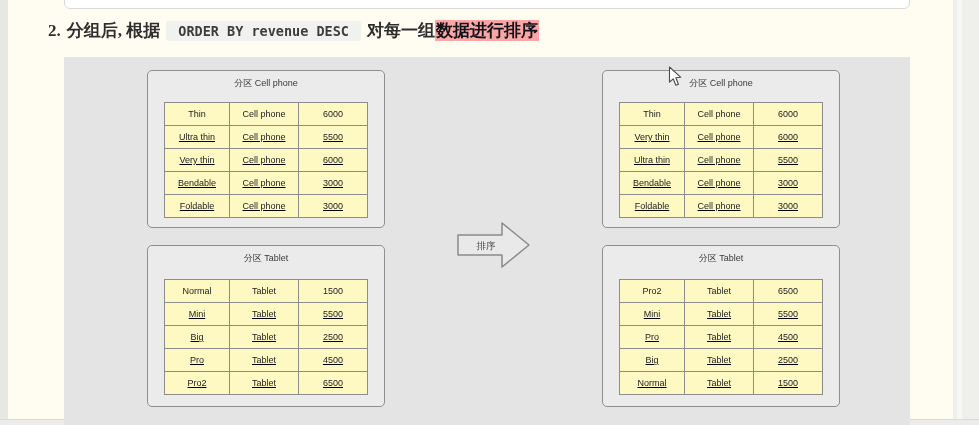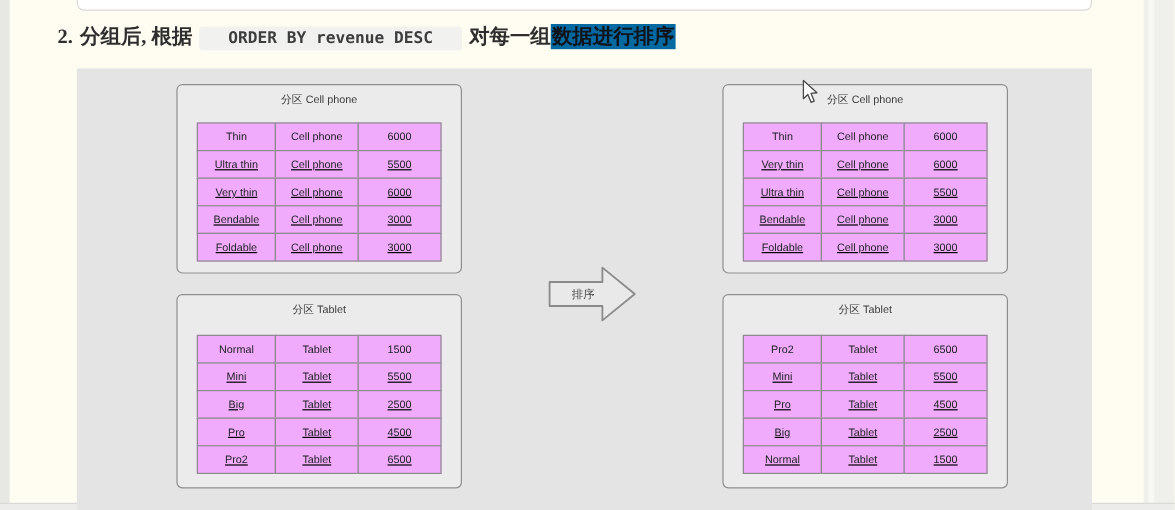--- a/index.html
+++ b/index.html
@@ -11,38 +11,38 @@
   .top-remnant{position:absolute;left:64px;top:-13px;width:844px;height:20px;background:#ffffff;
                border:1px solid #d9d9d6;border-radius:0 0 6px 6px;}
   .bottom-strip{position:absolute;left:0;bottom:0;width:100%;height:5px;background:#ecedea;
                 border-top:1px solid #d9d9d6;}
 
   .heading{position:absolute;left:48px;top:18px;white-space:nowrap;
            font-family:"Liberation Serif","DejaVu Serif",serif;
            font-size:17px;font-weight:700;color:#2e2e2e;line-height:26px;}
   .heading .num{margin-right:6px;}
   .chip{font-family:"DejaVu Sans Mono","Liberation Mono",monospace;font-size:13.5px;font-weight:700;
-        color:#3d3d3d;background:#f1f1ef;border-radius:3px;padding:2px 24px;margin:0 6px;text-align:center;}
-  .hl{background:#0369a1;color:#10131a;padding:1px 1px;}
+        color:#3d3d3d;background:#f1f1ef;border-radius:3px;padding:2px 12px;margin:0 6px;text-align:center;}
+  .hl{background:#fca5a5;color:#10131a;padding:1px 1px;}
 
   .panel{position:absolute;left:64px;top:57px;width:846px;height:408px;background:#e4e4e4;}
 
   .pbox{position:absolute;width:238px;background:#ebebeb;border:1px solid #8f8f8f;
         border-radius:5px;box-sizing:border-box;}
   .pbox.lt{left:83px;top:13px;height:158px;}
   .pbox.lb{left:83px;top:188px;height:162px;}
   .pbox.rt{left:538px;top:13px;height:158px;}
   .pbox.rb{left:538px;top:188px;height:162px;}
   .ptitle{text-align:center;margin-top:6px;font-size:9px;color:#3a3a3a;}
   .ptable{position:absolute;left:50%;transform:translateX(-50%);top:31px;}
   .pbox.lb .ptable,.pbox.rb .ptable{top:33px;border-radius:14px;}
 
   .trow{display:flex;}
   .trow + .trow{margin-top:-1px;text-decoration:underline;}
-  .tcell{box-sizing:border-box;border:1px solid #8c8c8c;background:#f0abfc;height:24px;
+  .tcell{box-sizing:border-box;border:1px solid #8c8c8c;background:#fef9c3;height:24px;
          line-height:22px;text-align:center;font-size:9px;color:#222;}
   .tcell + .tcell{margin-left:-1px;}
   .c0{width:66px}.c1{width:70px}.c2{width:70px}
 
   .arrow{position:absolute;left:392px;top:164px;}
   .cursor{position:absolute;left:604px;top:9px;}
 </style>
 </head>
 <body>
 

